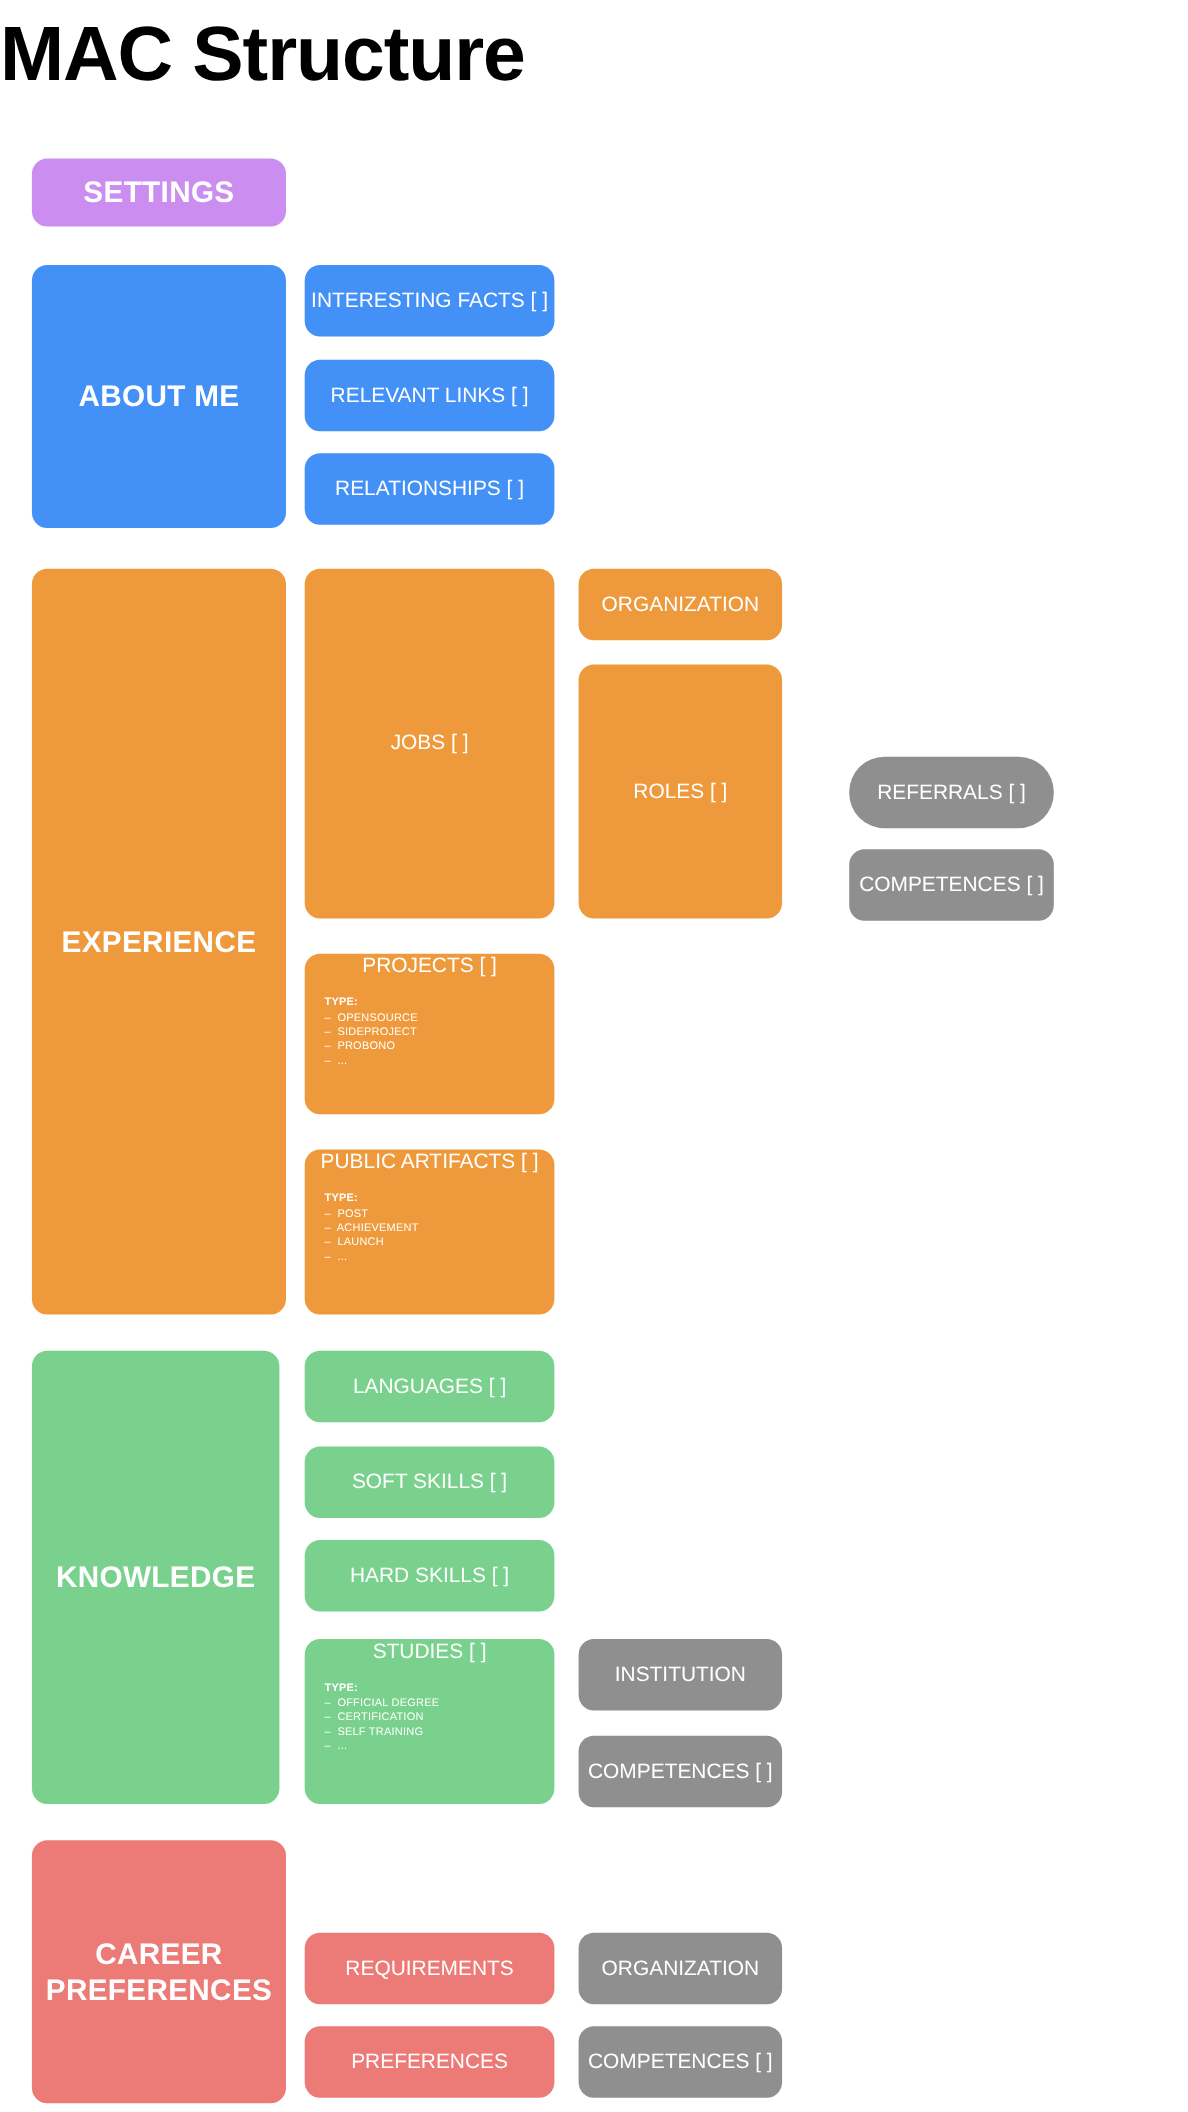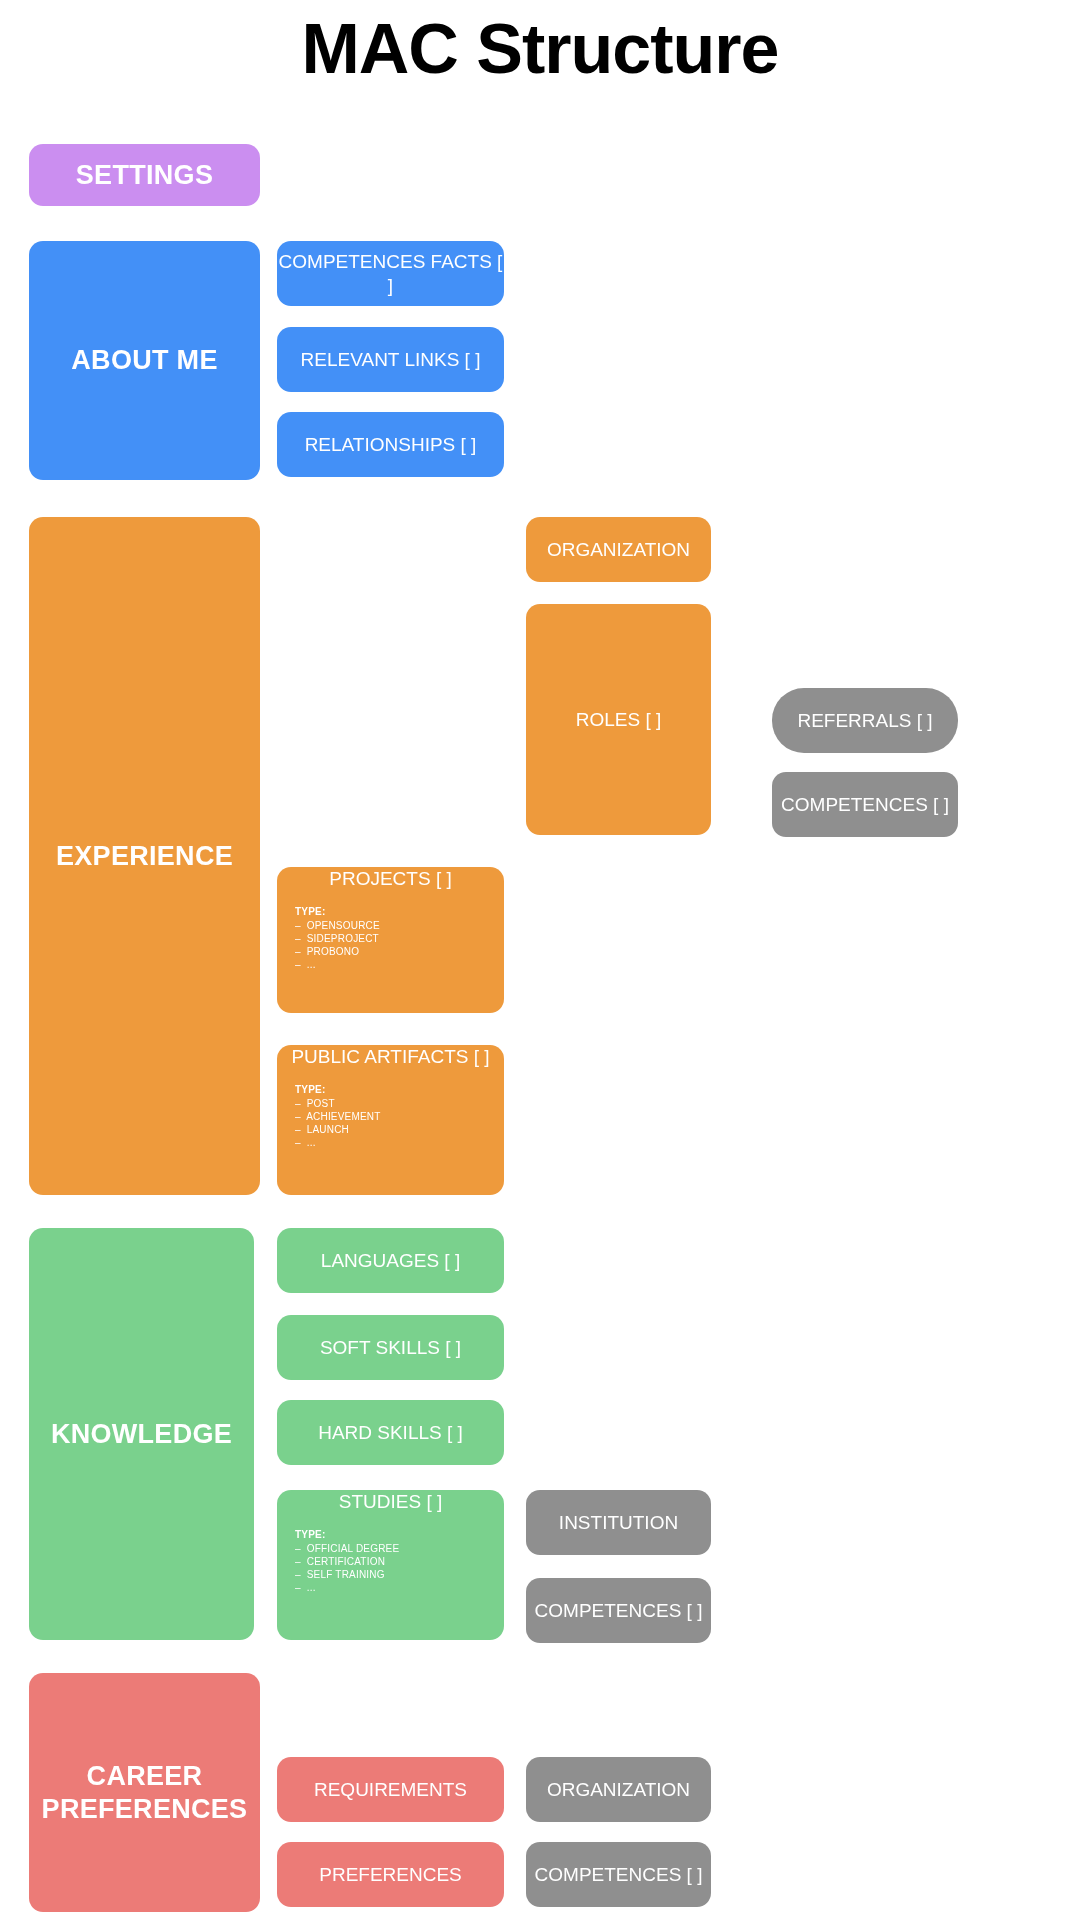--- a/index.html
+++ b/index.html
@@ -17,21 +17,21 @@
   #canvas {
     position: relative;
     width: 1080px;
     height: 1920px;
   }
   .page-title {
     position: absolute;
     left: 0;
     top: 4px;
     width: 1080px;
-    text-align: center;
+    text-align: left;
     font-size: 70px;
     font-weight: bold;
     color: #000000;
     letter-spacing: -1px;
     line-height: 90px;
   }
   .node {
     position: absolute;
     border-radius: 14px;
     box-sizing: border-box;
@@ -103,33 +103,36 @@
   <div class="page-title">MAC Structure</div>
 
   <div class="node c-purple primary" style="left:29px; top:144px; width:231px; height:62px;">
     <div class="node-label">SETTINGS</div>
   </div>
 
   <div class="node c-blue primary" style="left:29px; top:241px; width:231px; height:239px;">
     <div class="node-label">ABOUT ME</div>
   </div>
   <div class="node c-blue centered" style="left:277px; top:241px; width:227px; height:65px;">
-    <div class="node-label">COMPETENCES FACTS [ ]</div>
+    <div class="node-label">INTERESTING FACTS [ ]</div>
   </div>
   <div class="node c-blue centered" style="left:277px; top:327px; width:227px; height:65px;">
     <div class="node-label">RELEVANT LINKS [ ]</div>
   </div>
   <div class="node c-blue centered" style="left:277px; top:412px; width:227px; height:65px;">
     <div class="node-label">RELATIONSHIPS [ ]</div>
   </div>
 
   <div class="node c-orange primary" style="left:29px; top:517px; width:231px; height:678px;">
     <div class="node-label">EXPERIENCE</div>
   </div>
 
+  <div class="node c-orange centered" style="left:277px; top:517px; width:227px; height:318px;">
+    <div class="node-label">JOBS [ ]</div>
+  </div>
 
   <div class="node c-orange centered" style="left:526px; top:517px; width:185px; height:65px;">
     <div class="node-label">ORGANIZATION</div>
   </div>
 
   <div class="node c-orange centered" style="left:526px; top:604px; width:185px; height:231px;">
     <div class="node-label">ROLES [ ]</div>
   </div>
 
   <div class="node c-gray centered" style="left:772px; top:688px; width:186px; height:65px;border-radius:32px;">

